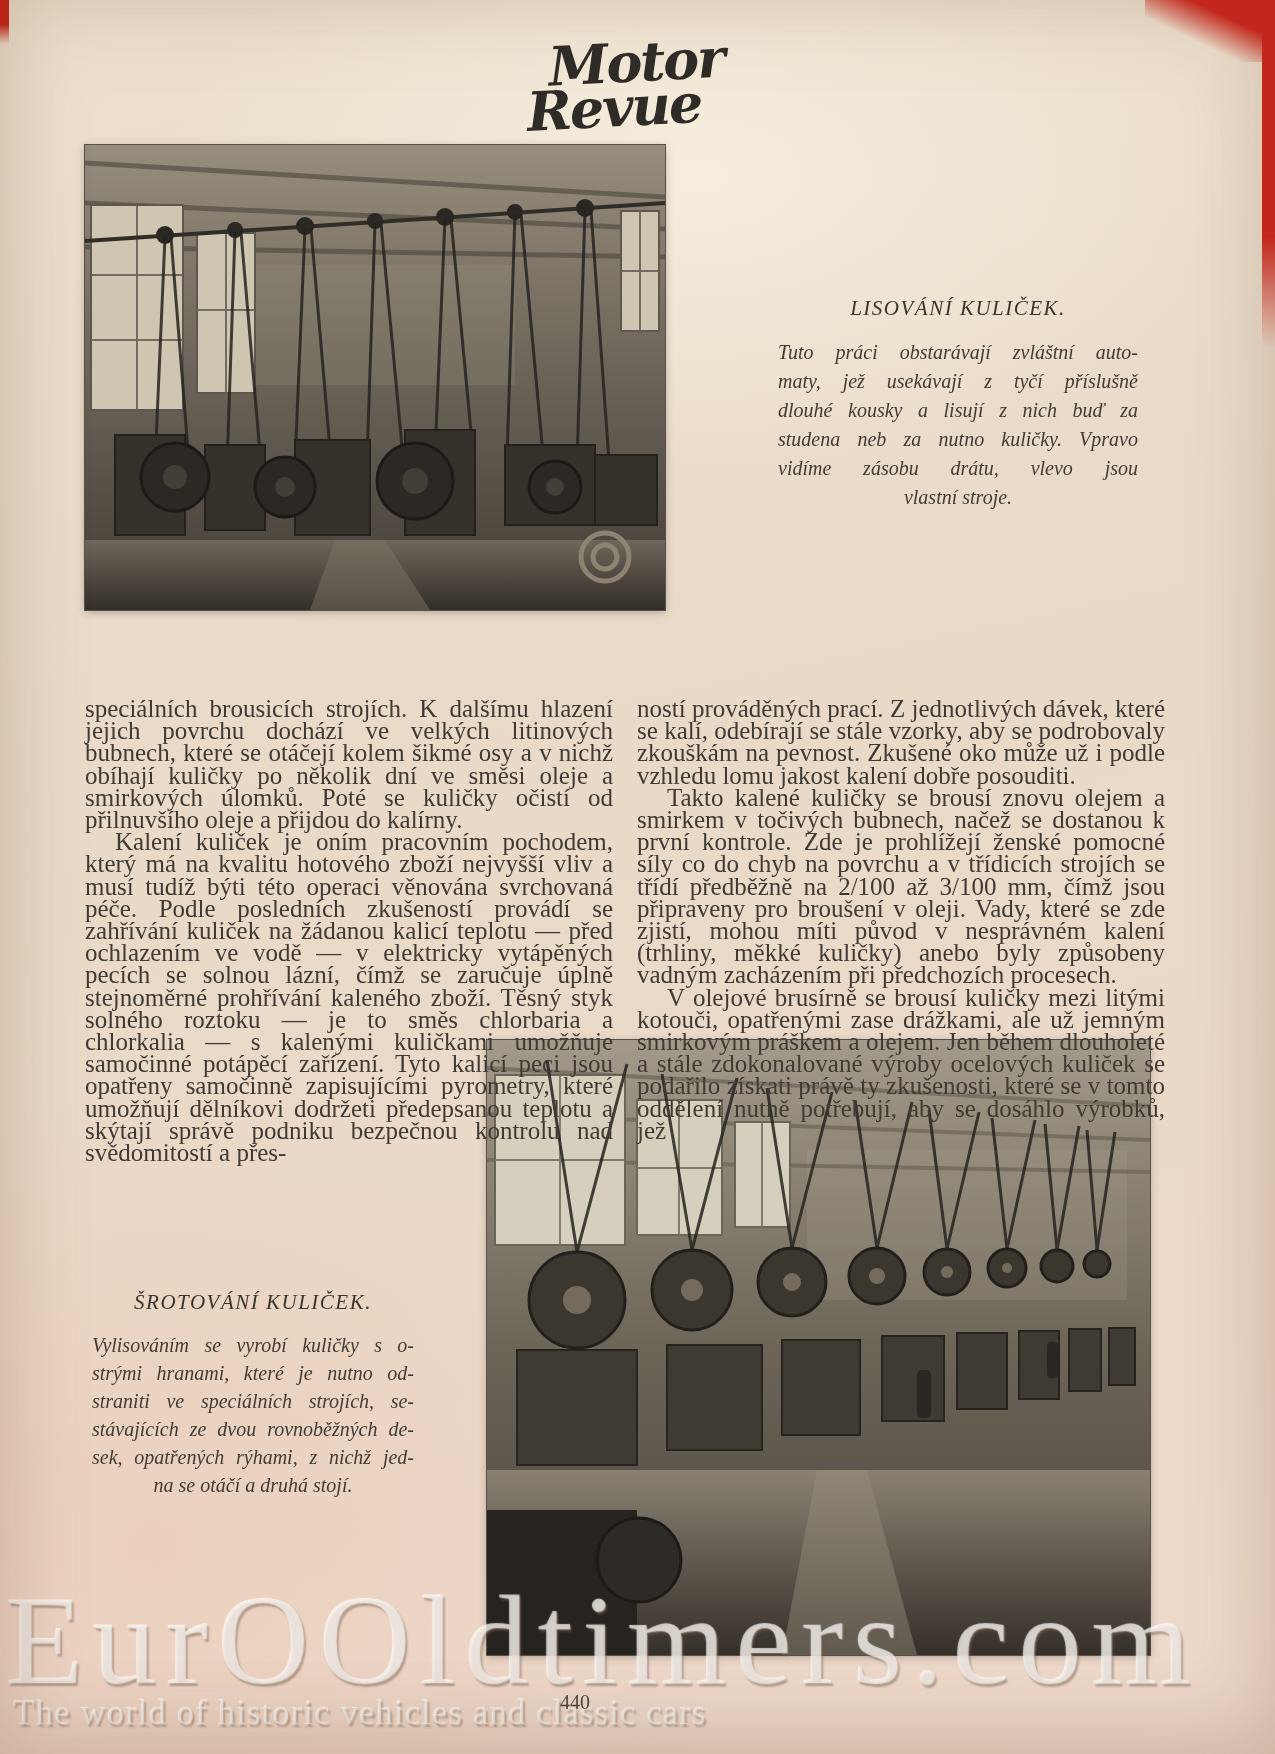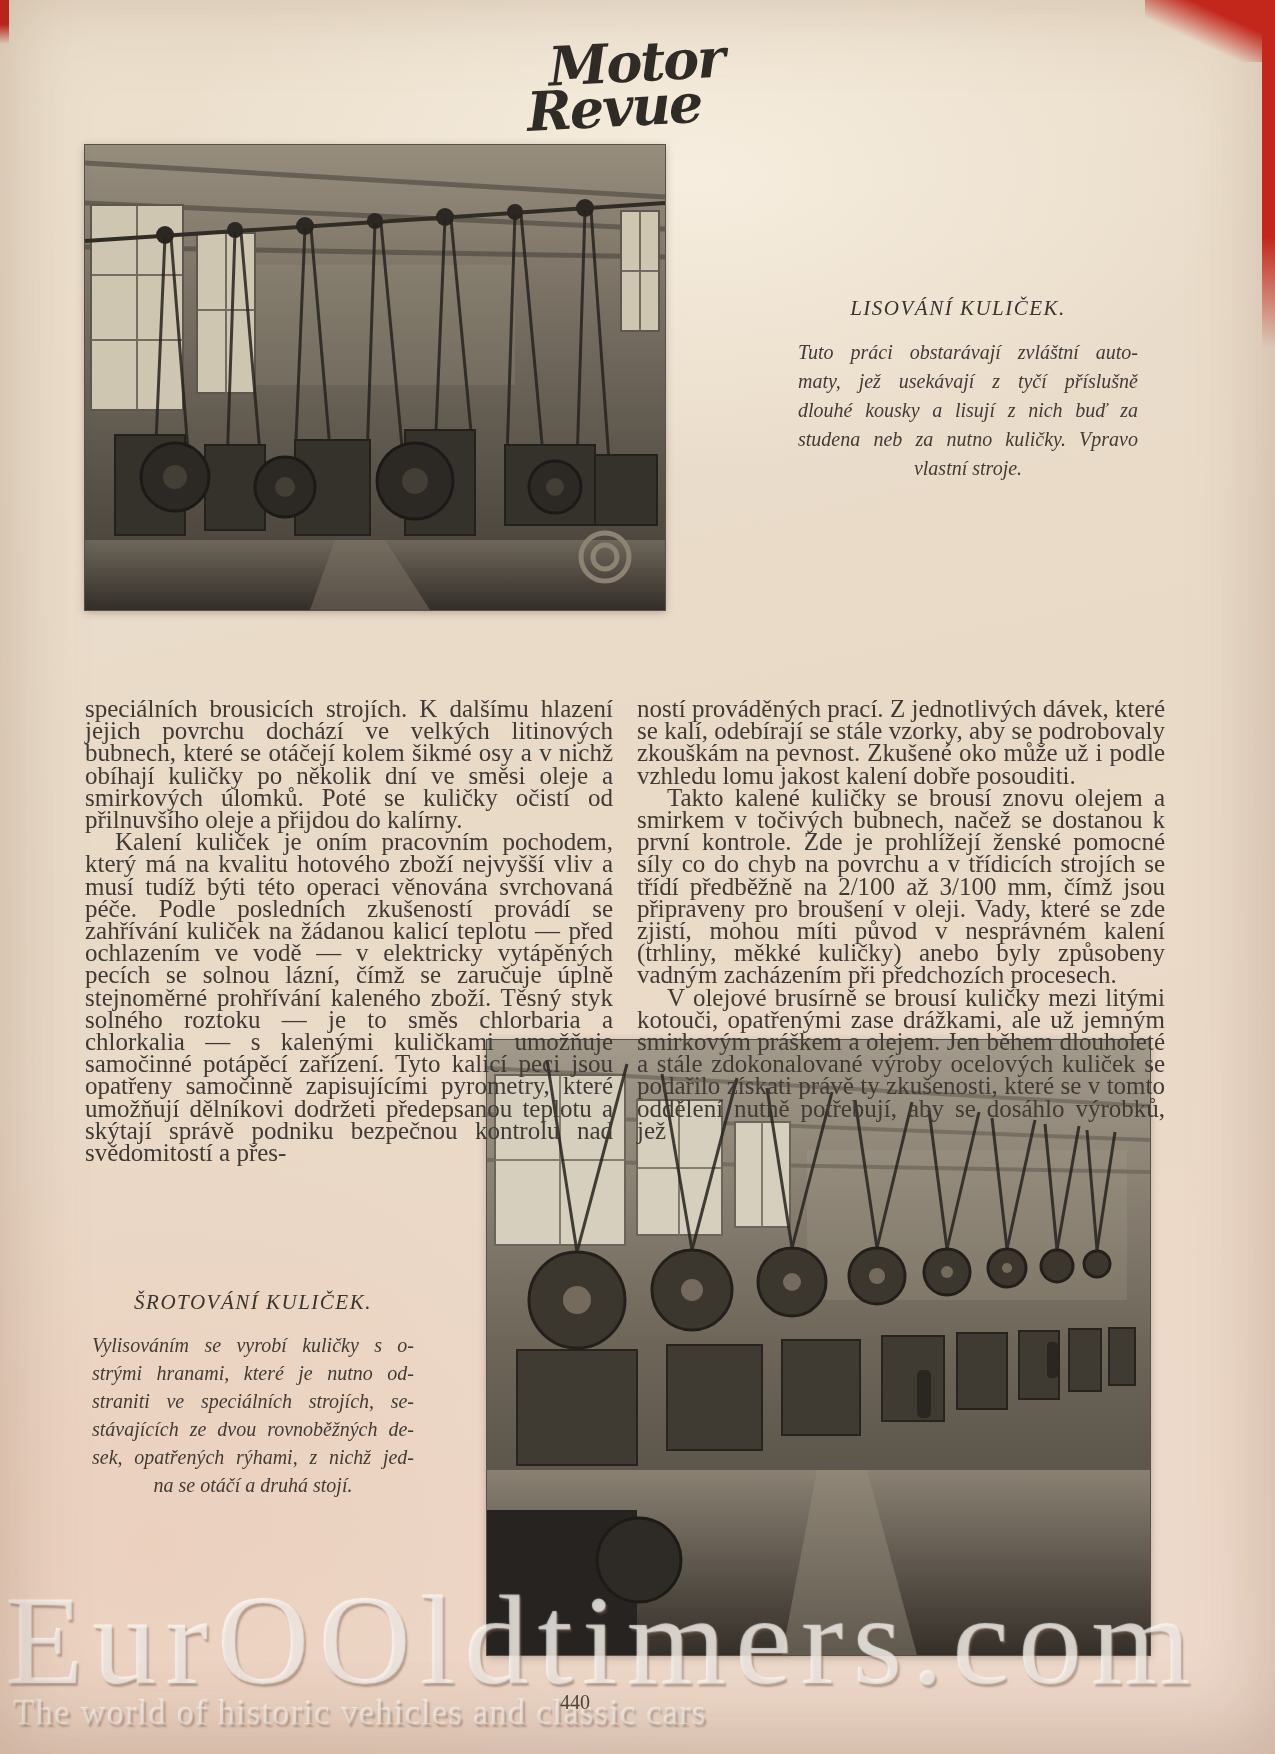--- a/index.html
+++ b/index.html
@@ -35,21 +35,21 @@
   .photo-bottom { left:487px; top:1040px; width:663px; height:615px; }
   .photo svg { display:block; width:100%; height:100%; }
 
   
   .caption { position:absolute; z-index:2; color:#413b34; }
   .cap-title { text-align:center; font-style:italic; font-size:21px; letter-spacing:1.5px; color:#39342e; white-space:nowrap; }
   .cap-line { font-style:italic; font-size:20px; text-align:justify; text-align-last:justify; }
   .cap-line:last-child { text-align-last:center; }
   .caption-right { left:778px; top:296px; width:360px; }
   .caption-right .cap-lines { margin-top:17px; }
-  .caption-right .cap-line { line-height:29px;margin-left:20px; }
+  .caption-right .cap-line { line-height:29px; }
   .caption-left { left:92px; top:1290px; width:322px; }
   .caption-left .cap-lines { margin-top:16px; }
   .caption-left .cap-line { line-height:28px; }
 
   
   .col { position:absolute; top:698px; width:528px; z-index:2; }
   .col-left { left:85px; }
   .col-right { left:637px; }
   .col p { margin:0; font-size:25px; line-height:22.2px; text-align:justify; color:#3f3a33; }
   .col p.indent { text-indent:30px; }
@@ -169,20 +169,21 @@
     </svg>
   </div>
 
   <div class="caption caption-right">
     <div class="cap-title">LISOVÁNÍ KULIČEK.</div>
     <div class="cap-lines">
       <div class="cap-line">Tuto práci obstarávají zvláštní auto-</div>
       <div class="cap-line">maty, jež usekávají z tyčí příslušně</div>
       <div class="cap-line">dlouhé kousky a lisují z nich buď za</div>
       <div class="cap-line">studena neb za nutno kuličky. Vpravo</div>
+      <div class="cap-line">vidíme zásobu drátu, vlevo jsou</div>
       <div class="cap-line">vlastní stroje.</div>
     </div>
   </div>
 
   <div class="col col-left">
     <p>speciálních brousicích strojích. K dalšímu hlazení jejich povrchu dochází ve velkých litinových bubnech, které se otáčejí kolem šikmé osy a v nichž obíhají kuličky po několik dní ve směsi oleje a smirkových úlomků. Poté se kuličky očistí od přilnuvšího oleje a přijdou do kalírny.</p>
     <p class="indent">Kalení kuliček je oním pracovním pochodem, který má na kvalitu hotového zboží nejvyšší vliv a musí tudíž býti této operaci věnována svrchovaná péče. Podle posledních zkušeností provádí se zahřívání kuliček na žádanou kalicí teplotu — před ochlazením ve vodě — v elektricky vytápěných pecích se solnou lázní, čímž se zaručuje úplně stejnoměrné prohřívání kaleného zboží. Těsný styk solného roztoku — je to směs chlorbaria a chlorkalia — s kalenými kuličkami umožňuje samočinné potápěcí zařízení. Tyto kalicí peci jsou opatřeny samočinně zapisujícími pyrometry, které umožňují dělníkovi dodržeti předepsanou teplotu a skýtají správě podniku bezpečnou kontrolu nad svědomitostí a přes-</p>
   </div>
   <div class="col col-right">
     <p>ností prováděných prací. Z jednotlivých dávek, které se kalí, odebírají se stále vzorky, aby se podrobovaly zkouškám na pevnost. Zkušené oko může už i podle vzhledu lomu jakost kalení dobře posouditi.</p>

